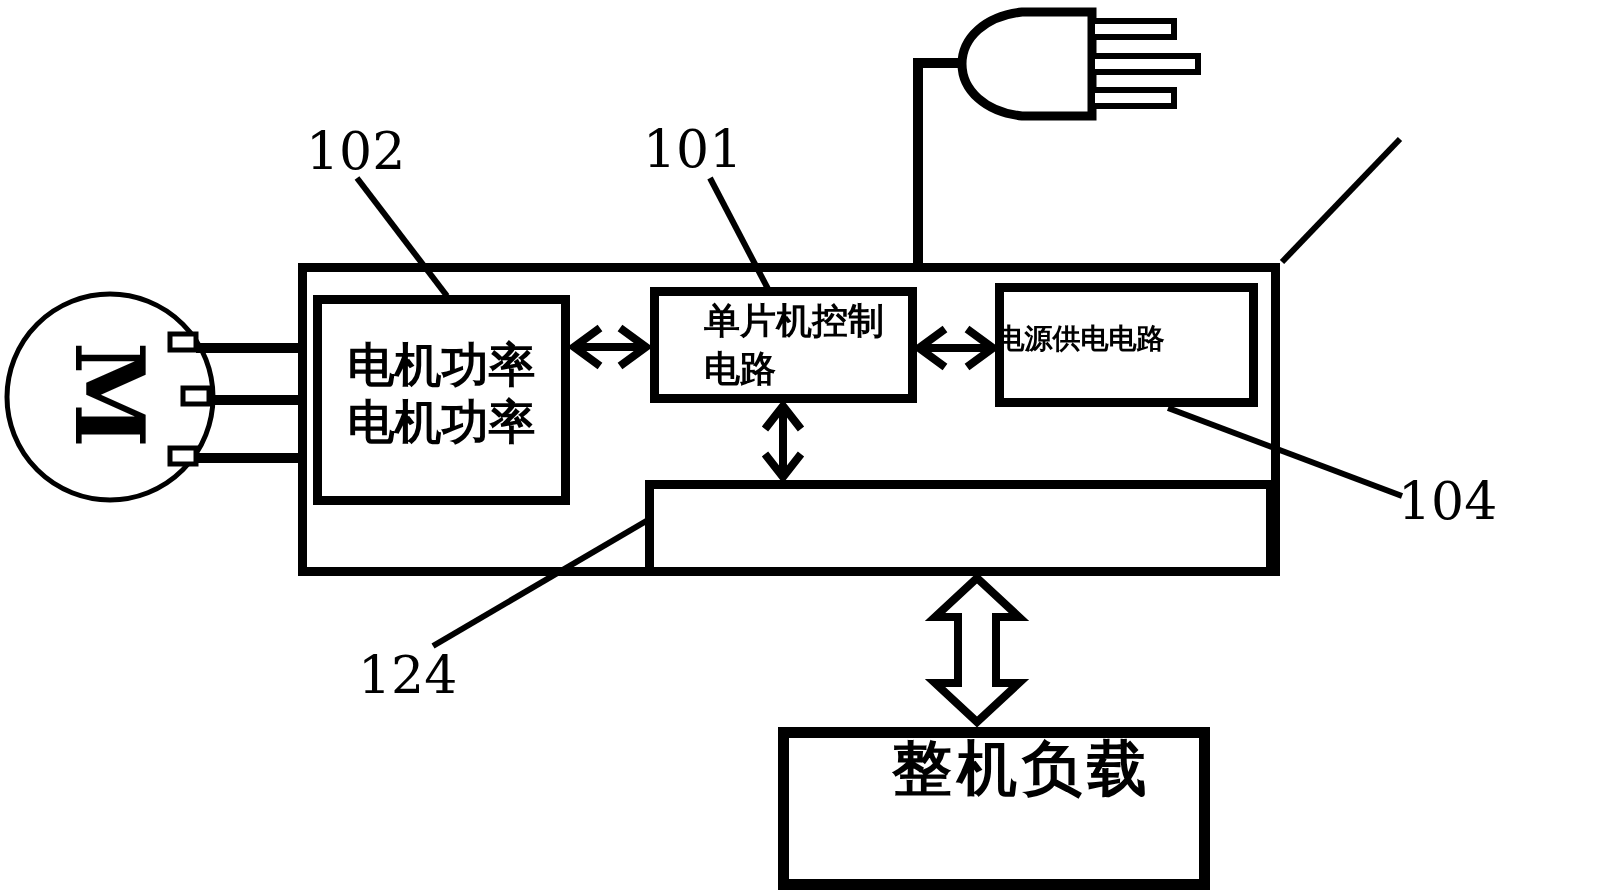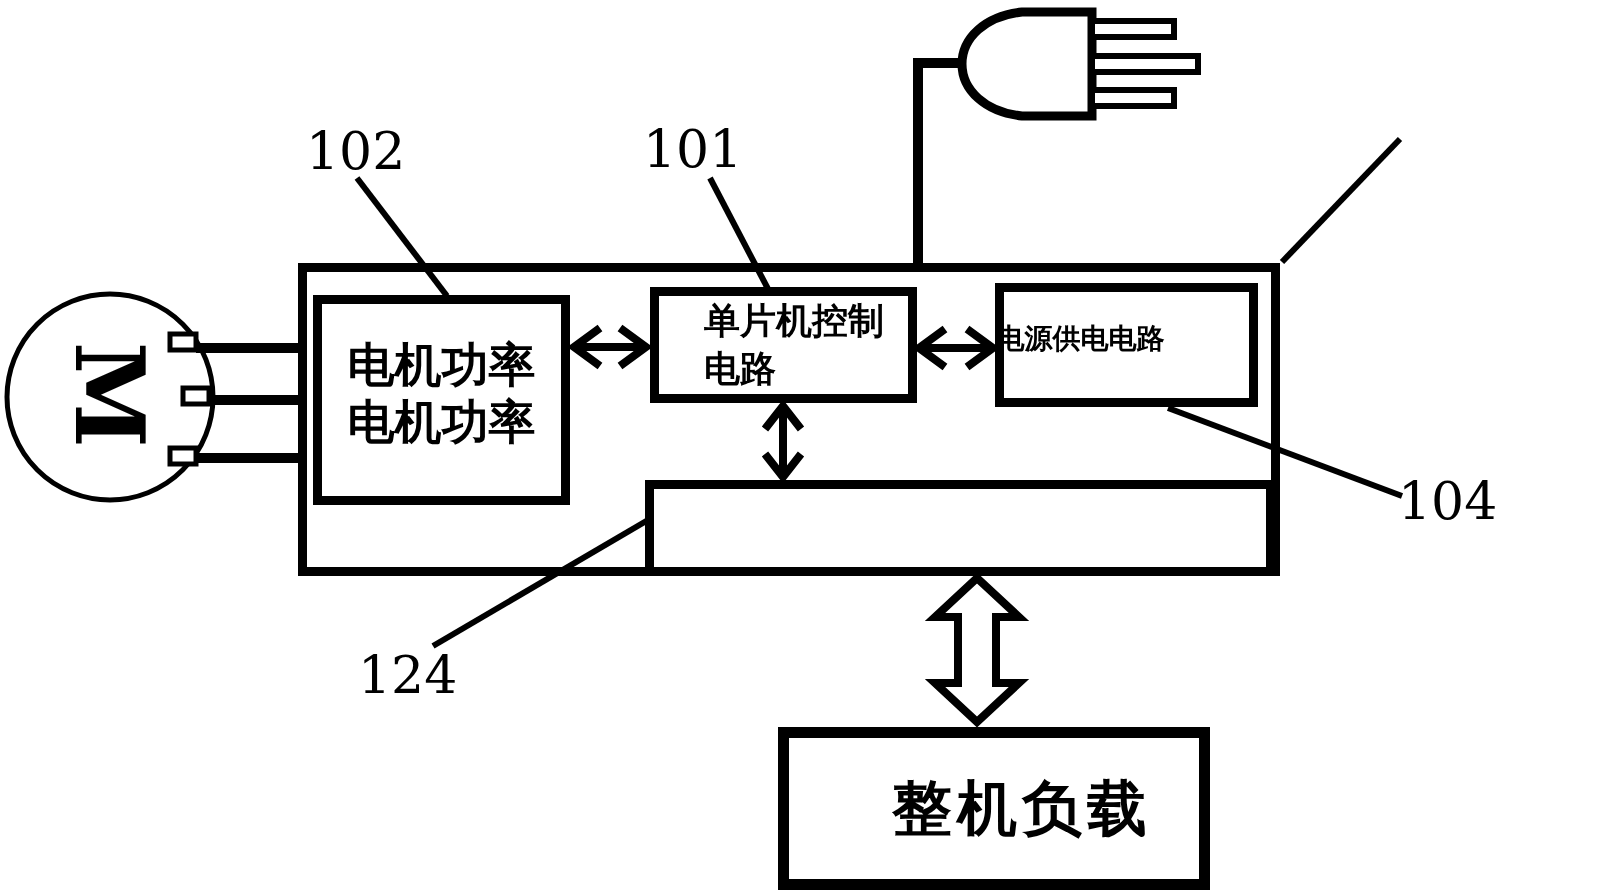--- a/index.html
+++ b/index.html
@@ -77,21 +77,21 @@
   </div>
 
   <div class="lbl blockTxt" style="left:704px;top:297px;font-size:36px;line-height:48px;">
     <div>单片机控制</div>
     <div>电路</div>
   </div>
 
   <div class="lbl blockTxt center" style="left:954px;top:317px;width:253px;font-size:28px;line-height:44px;">电源供电电路</div>
 
 
-  <div class="lbl blockTxt center" style="left:778px;top:776px;width:488px;font-size:60px;line-height:64px;letter-spacing:5px;">整机负载</div>
+  <div class="lbl blockTxt center" style="left:778px;top:736px;width:488px;font-size:60px;line-height:64px;letter-spacing:5px;">整机负载</div>
 
 
   <div class="lbl refNum" style="left:306px;top:120px;">102</div>
   <div class="lbl refNum" style="left:643px;top:118px;">101</div>
   <div class="lbl refNum" style="left:358px;top:644px;">124</div>
   <div class="lbl refNum" style="left:1398px;top:470px;">104</div>
 
 </div>
 
 </body></html>

